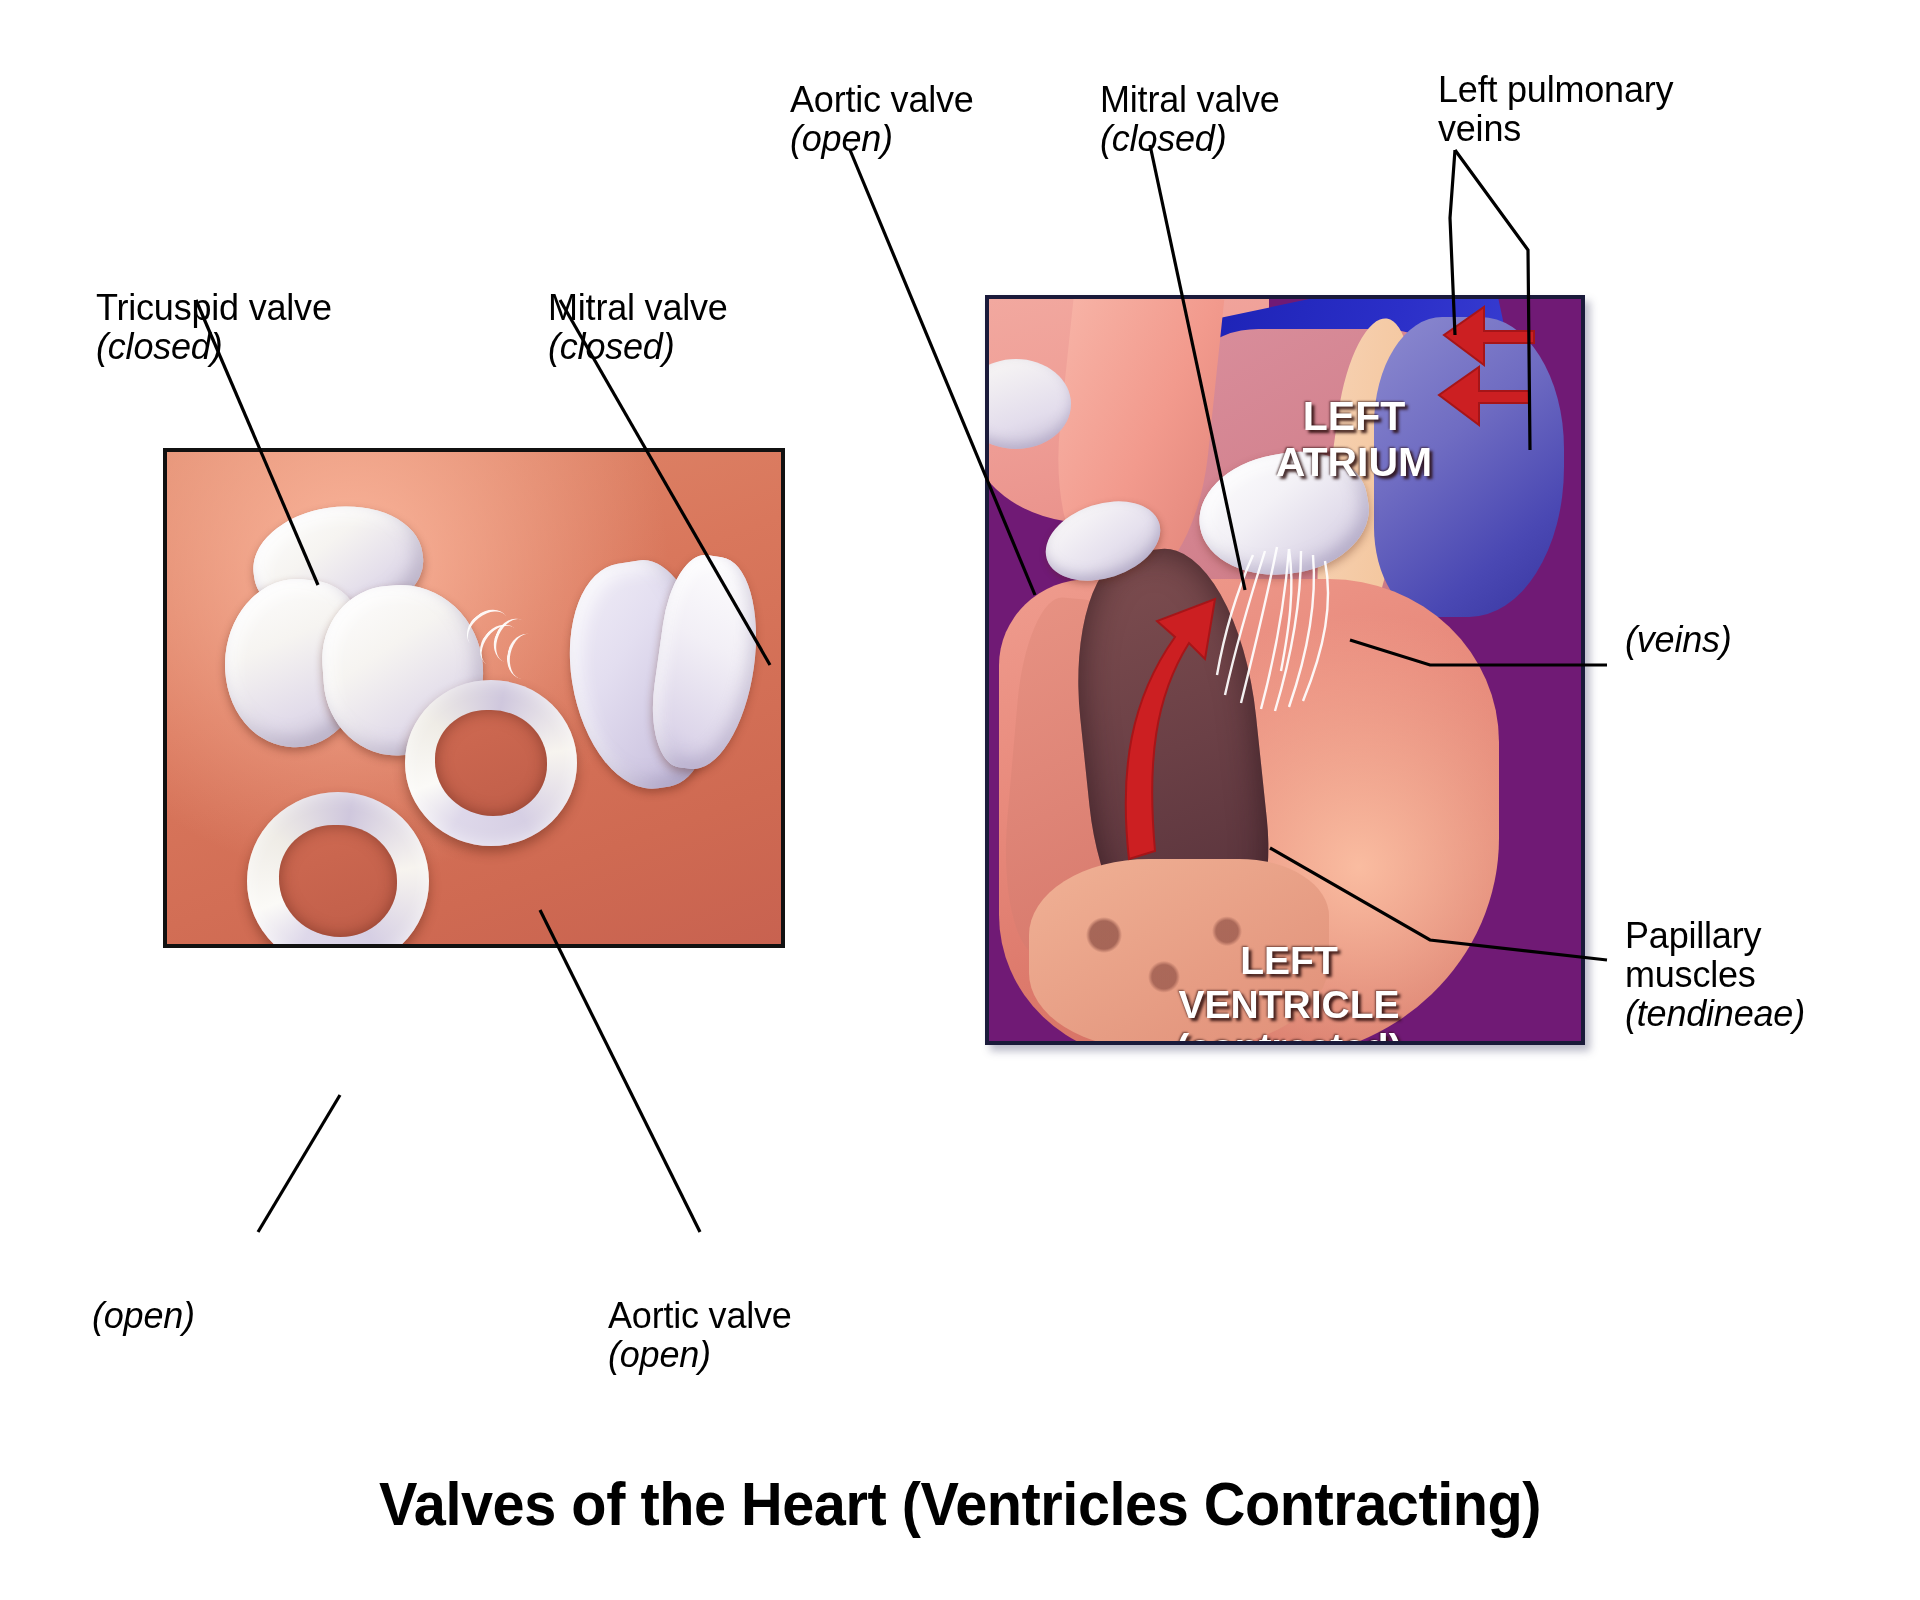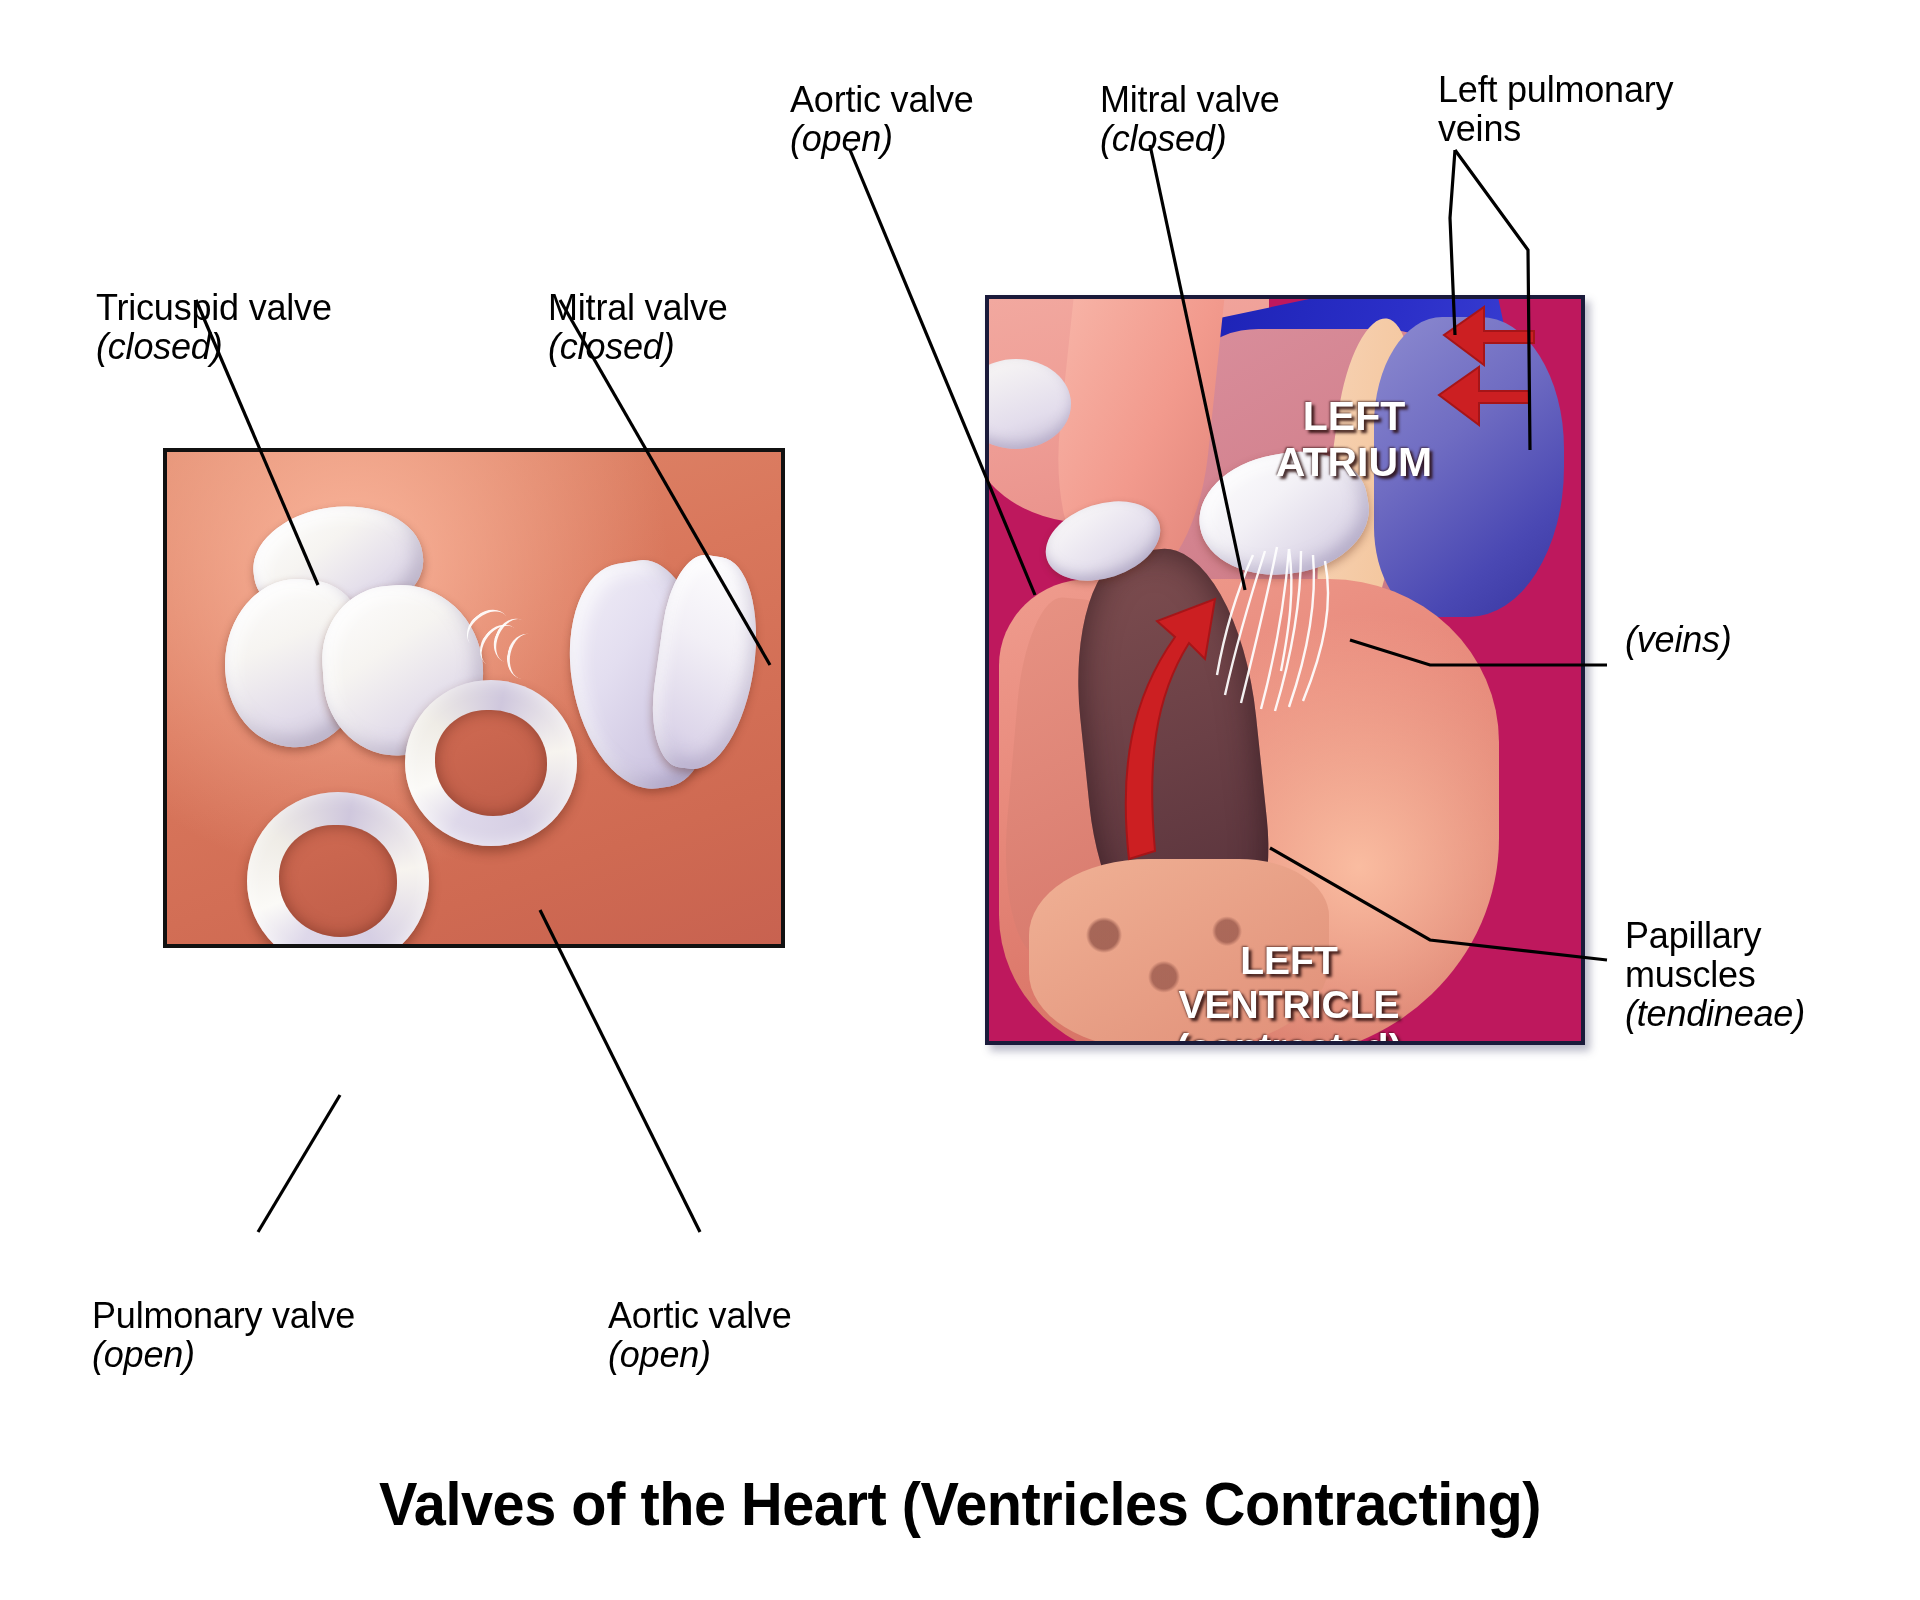--- a/index.html
+++ b/index.html
@@ -62,21 +62,21 @@
      background:linear-gradient(160deg,#cf6a52,#c05e49);
      box-shadow:inset 0 0 16px rgba(80,25,15,.5);}
 
   #aortic-ring{left:238px;top:228px;width:172px;height:166px;}
   #aortic-ring .hole{left:30px;top:30px;width:112px;height:106px;}
   #pulmonary-ring{left:80px;top:340px;width:182px;height:178px;}
   #pulmonary-ring .hole{left:32px;top:33px;width:118px;height:112px;}
 
   
   #right-panel{position:absolute;left:985px;top:295px;width:600px;height:750px;
-     border:4px solid #1a1a3a;box-sizing:border-box;background:#be185d;
+     border:4px solid #1a1a3a;box-sizing:border-box;background:#701a75;
      overflow:hidden;box-shadow:5px 6px 8px rgba(60,60,100,.35);}
 
   
   #ra-wall{position:absolute;left:-20px;top:-6px;width:300px;height:230px;
      border-radius:0 0 60% 40%;
      background:linear-gradient(165deg,#f2a9a0 0%,#ef9e96 45%,#e78e88 100%);}
   #aorta-tube{position:absolute;left:70px;top:-8px;width:150px;height:300px;
      border-radius:0 0 48% 52%;transform:rotate(6deg);
      background:linear-gradient(110deg,#f7b3a6 0%,#f29a8d 55%,#e2867b 100%);}
   #blue-band{position:absolute;left:230px;top:-10px;width:290px;height:150px;
@@ -231,21 +231,20 @@
   <span>Tricuspid valve</span>
   <span class="it">(closed)</span>
 </div>
 
 <div class="lbl" style="left:548px;top:250px;">
   <span>Mitral valve</span>
   <span class="it">(closed)</span>
 </div>
 
 <div class="lbl" style="left:92px;top:1258px;">
-  <span>Pulmonary valve</span>
   <span class="it">(open)</span>
 </div>
 
 <div class="lbl" style="left:608px;top:1258px;">
   <span>Aortic valve</span>
   <span class="it">(open)</span>
 </div>
 
 <div class="lbl" style="left:790px;top:42px;">
   <span>Aortic valve</span>

